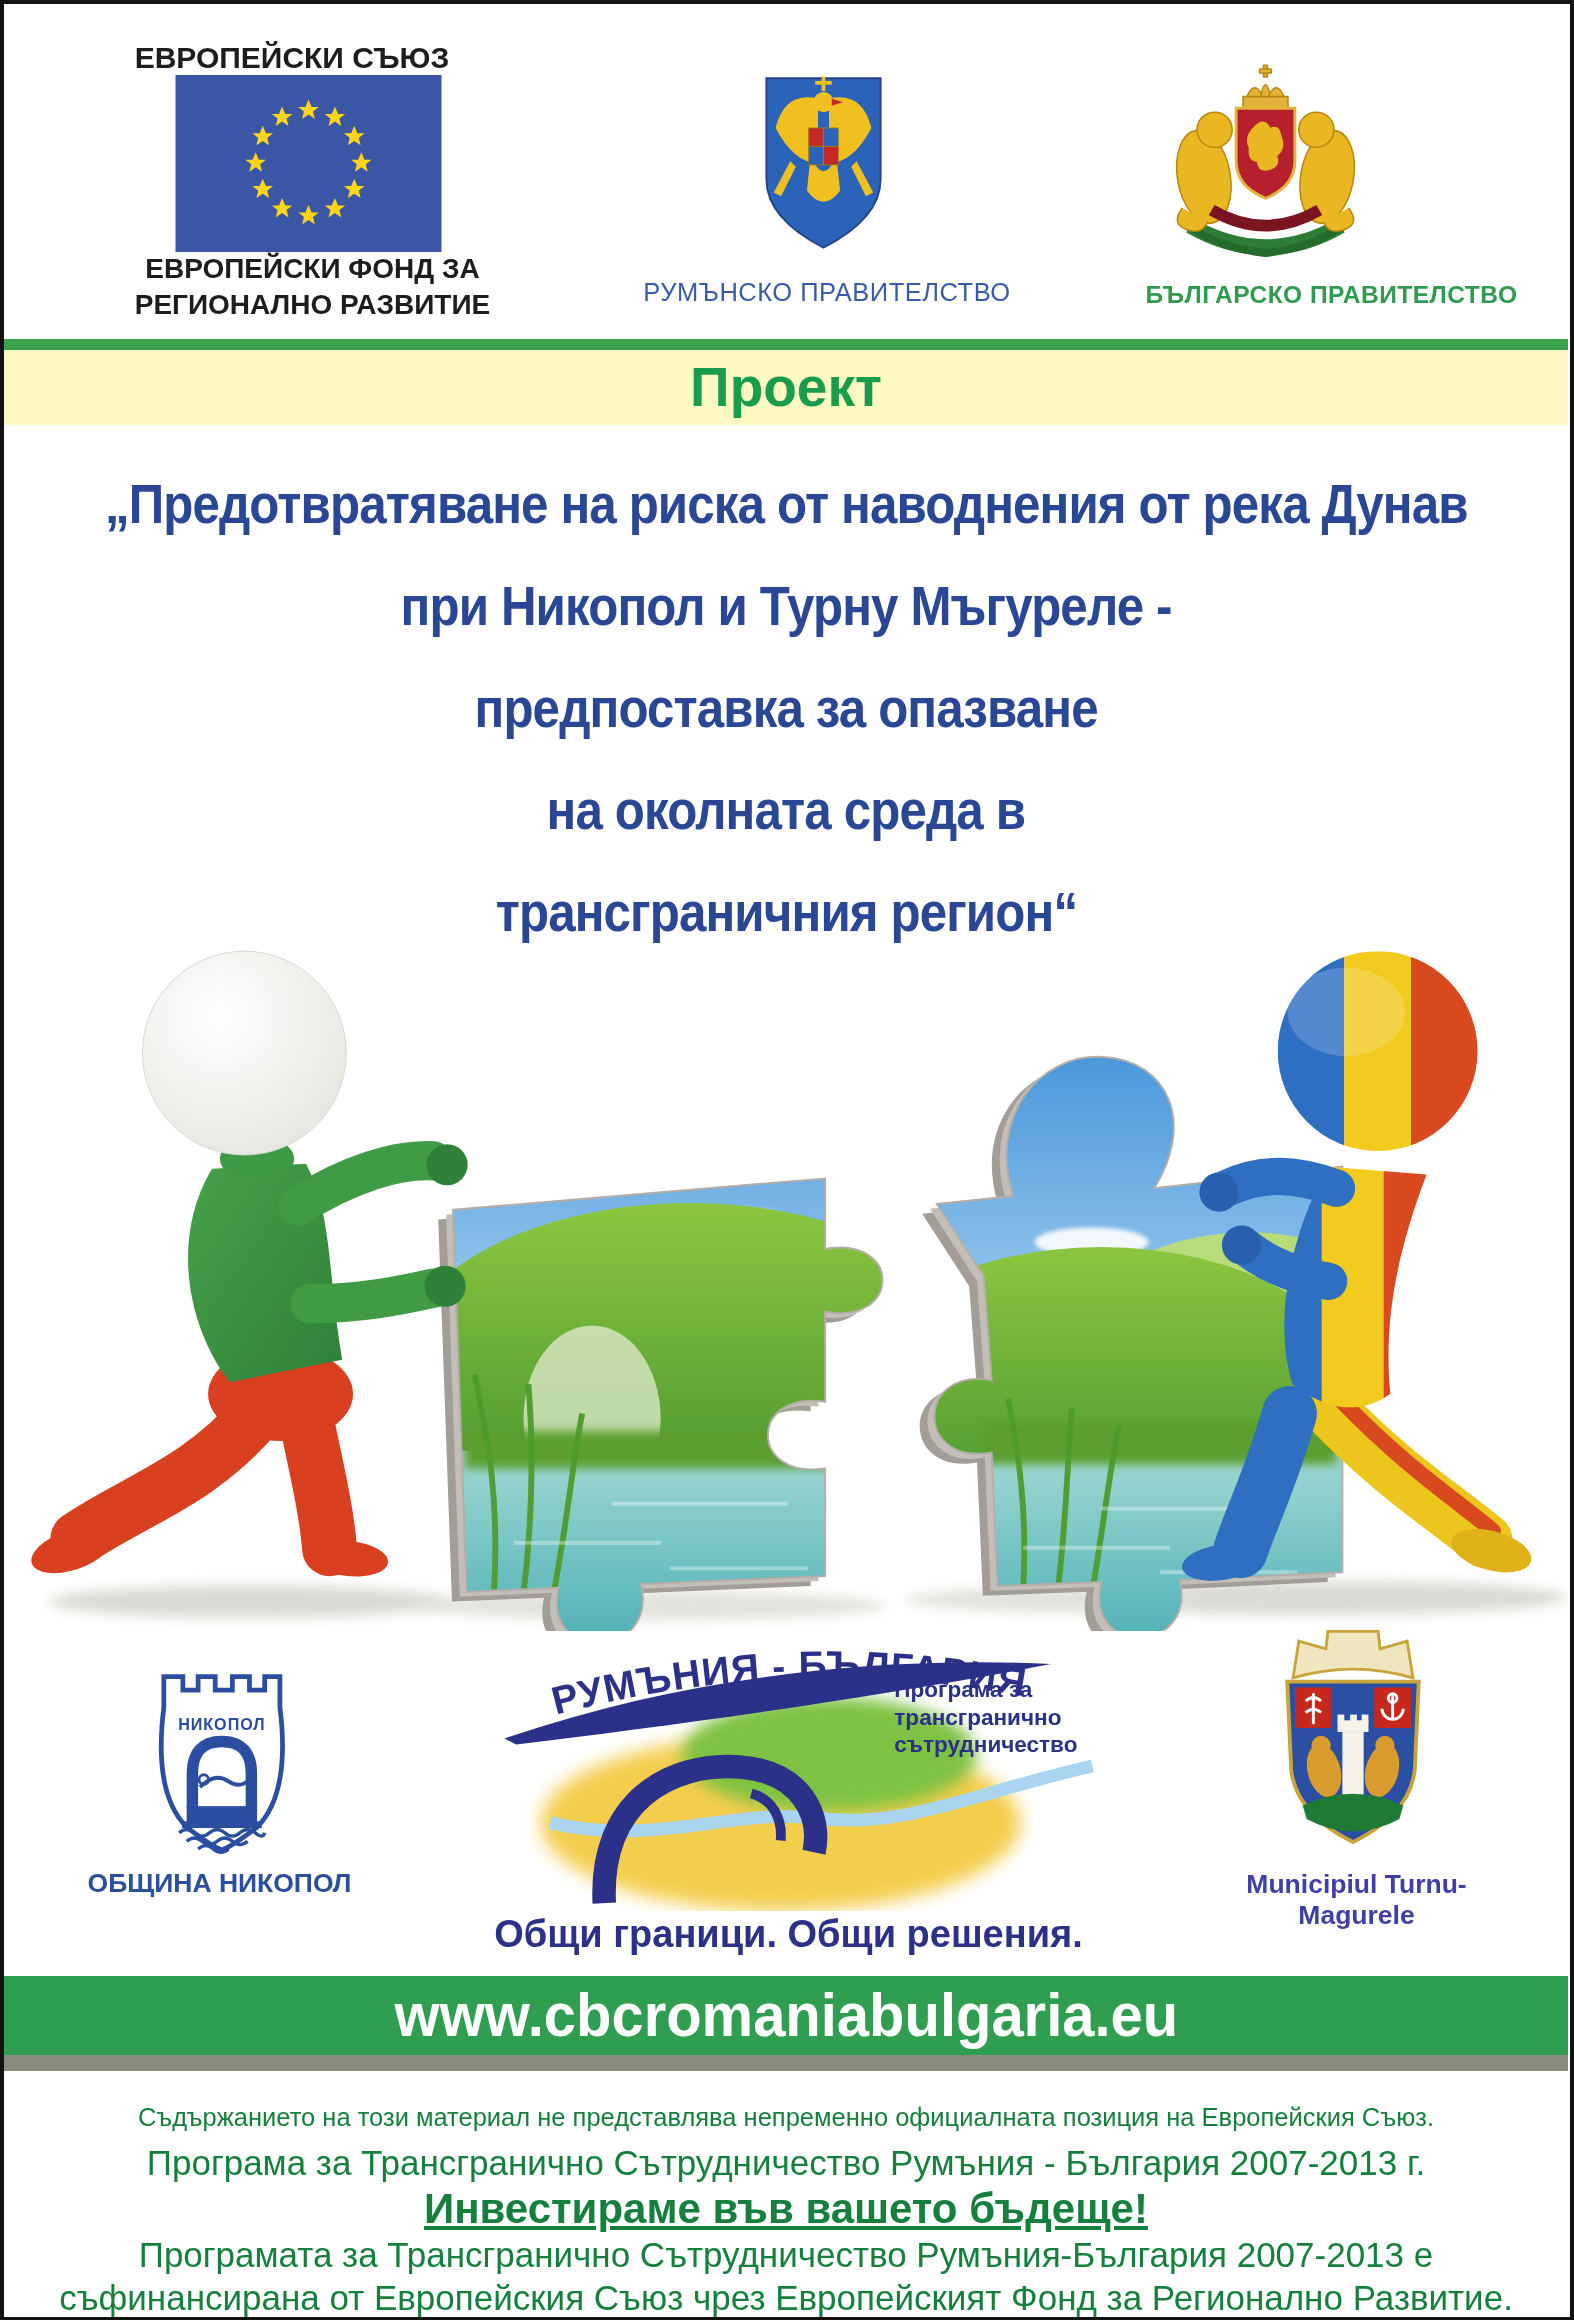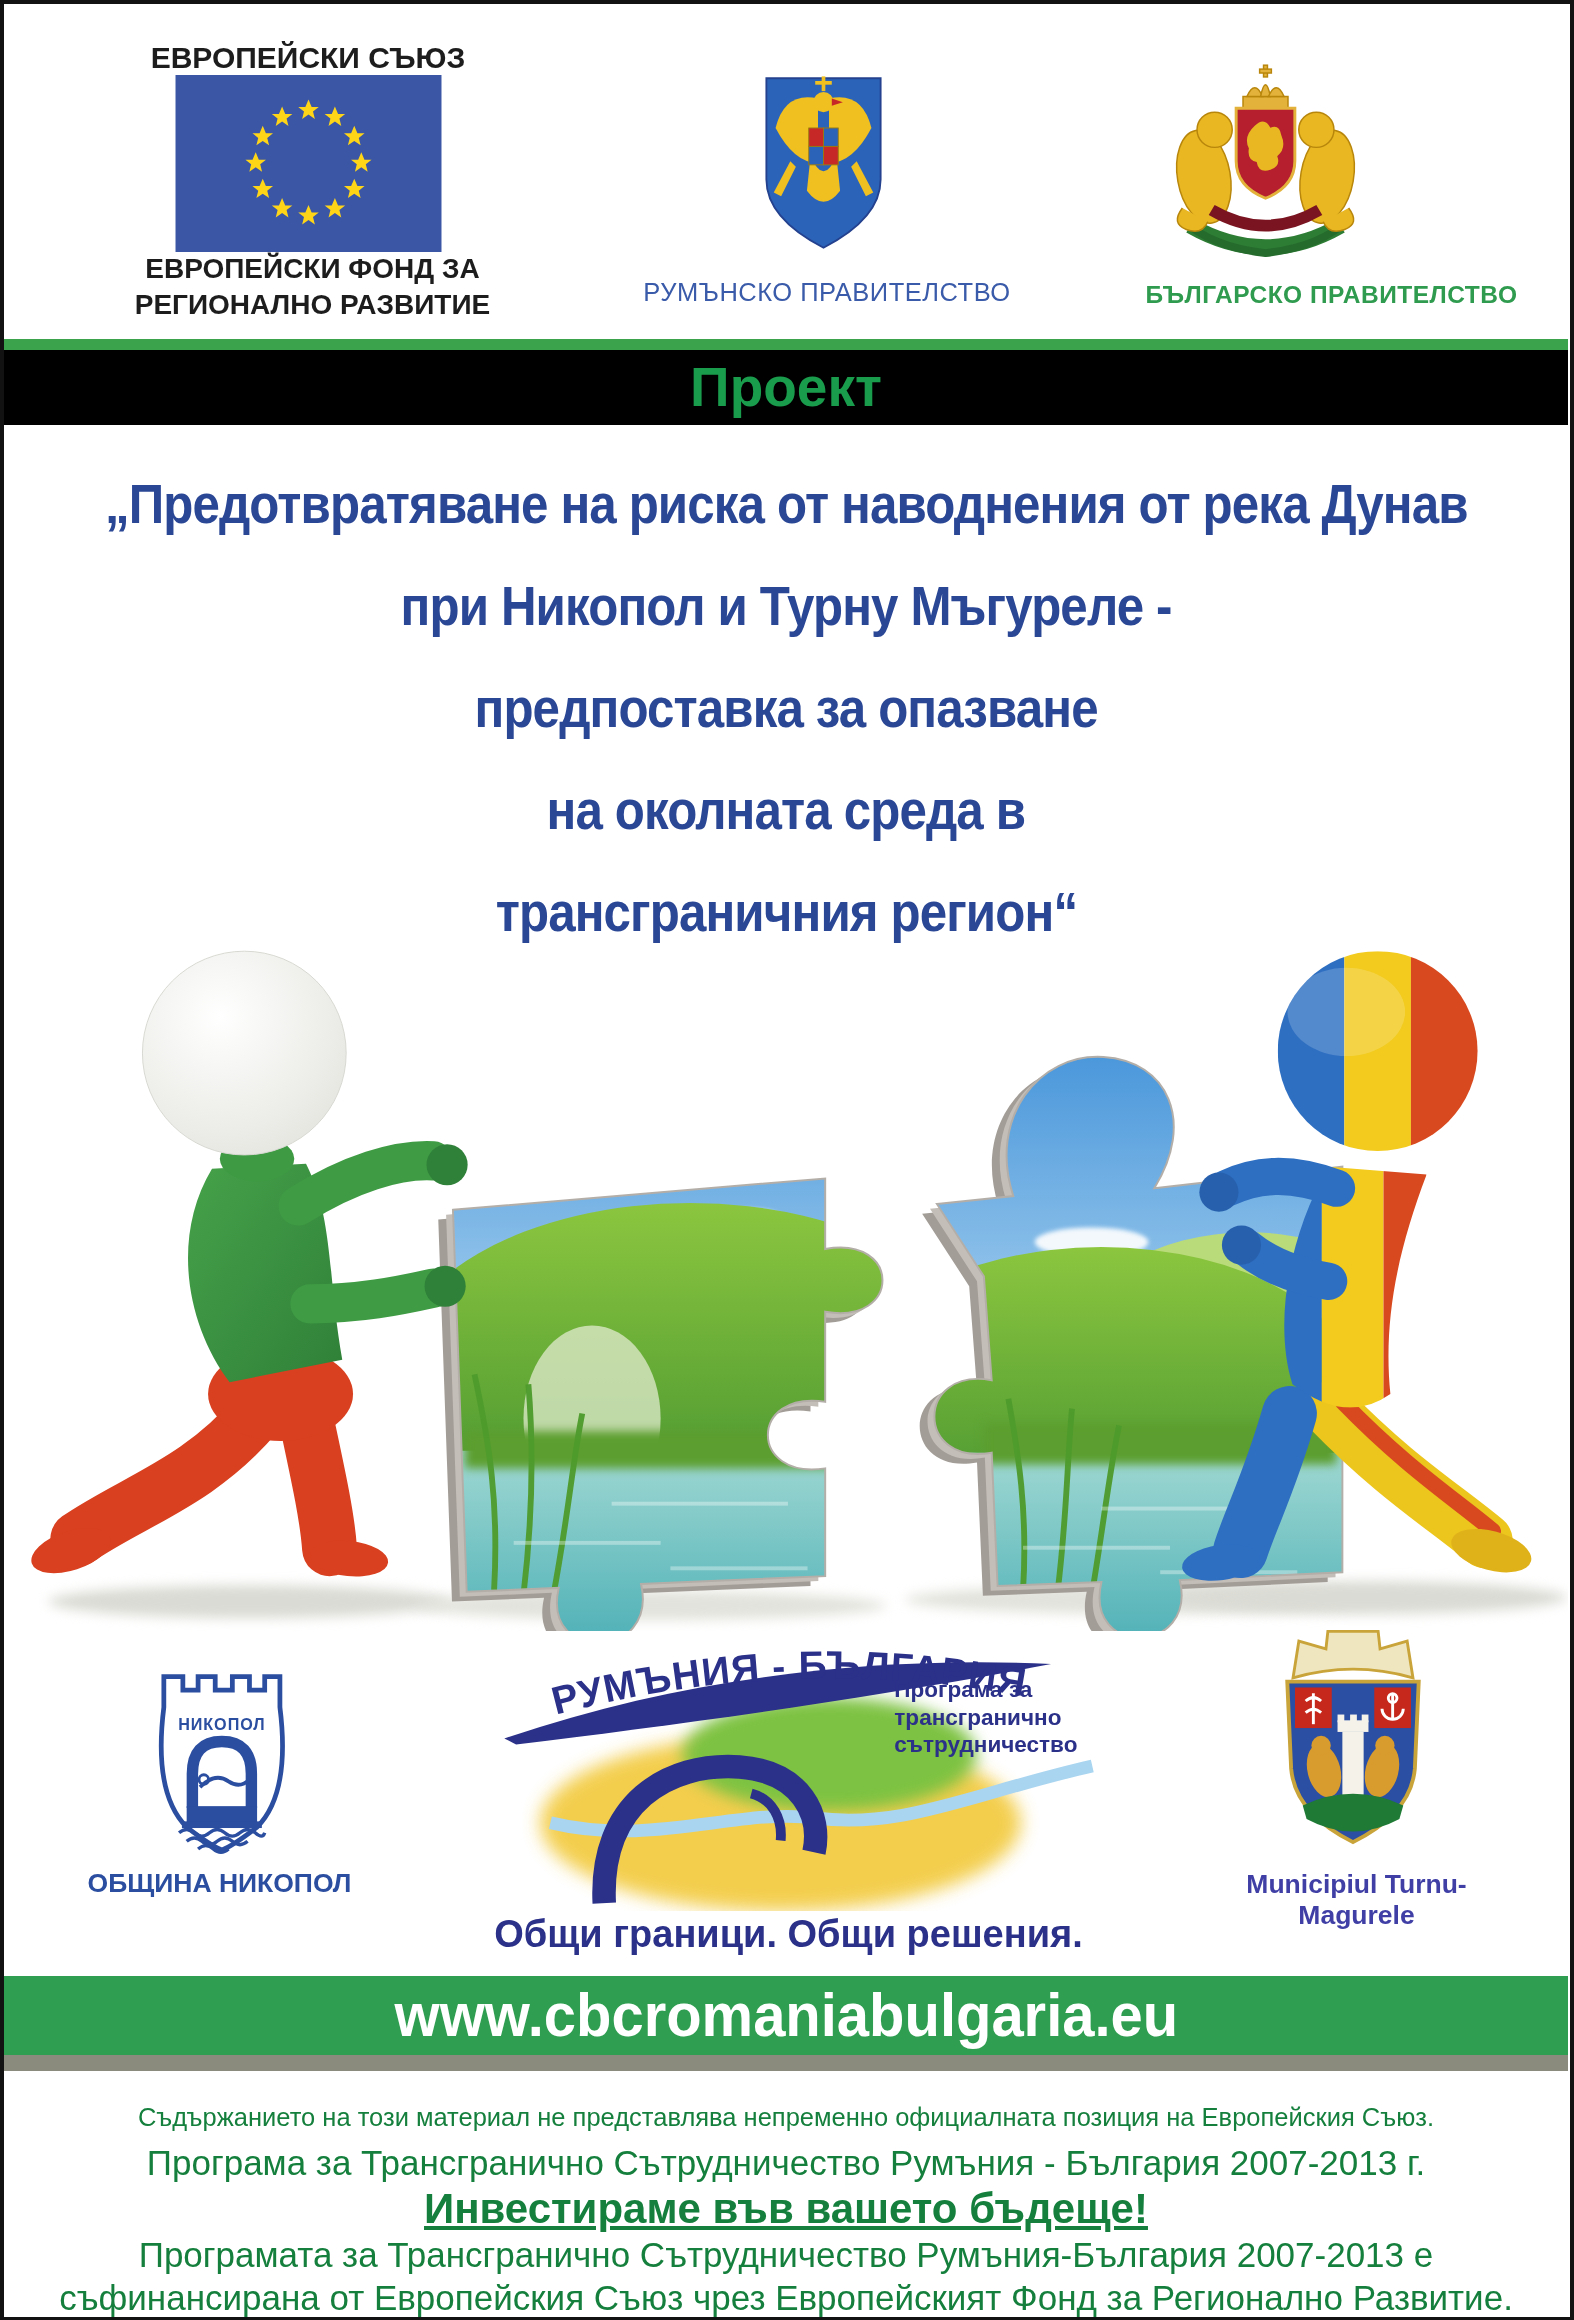--- a/index.html
+++ b/index.html
@@ -5,30 +5,30 @@
   html,body{margin:0;padding:0;background:#fff;}
   .poster{
     position:relative; width:1574px; height:2321px;
     box-sizing:border-box; border:4.9px solid #121212;
     background:#ffffff; overflow:hidden;
     font-family:"Liberation Sans","DejaVu Sans",sans-serif;
   }
   .abs{position:absolute;}
   .ctr{text-align:center;}
   
-  .eu-top{left:118px;top:37px;width:372px;font-size:30px;font-weight:bold;color:#1d1d1d;}
+  .eu-top{left:102px;top:37px;width:372px;font-size:30px;font-weight:bold;color:#1d1d1d;}
   .eu-flag{left:171px;top:71px;}
   .eu-bottom{left:93px;top:247px;width:431px;font-size:28px;font-weight:bold;color:#1d1d1d;line-height:36px;}
   .ro-coa{left:755px;top:63px;}
   .ro-label{left:588px;top:274px;width:470px;font-size:25.5px;font-weight:normal;color:#3A5BA9;letter-spacing:0.5px;}
   .bg-coa{left:1149px;top:55px;}
   .bg-label{left:1117px;top:277px;width:421px;font-size:24.5px;font-weight:bold;color:#2E9B4E;letter-spacing:0.5px;}
   
   .green-stripe{left:0;top:335px;width:1564px;height:10.8px;background:#3BA34B;}
-  .yellow-band{left:0;top:346px;width:1564px;height:75px;background:#000000;}
+  .yellow-band{left:0;top:346px;width:1564px;height:75px;background:#fef9c3;}
   .yellow-band .lbl{display:block;line-height:75px;text-align:center;font-size:55px;font-weight:bold;color:#1A9C4D;}
   
   .title-block{left:0;top:449px;width:1564px;color:#2A4796;}
   .t-line{height:102px;line-height:102px;text-align:center;white-space:nowrap;}
   .t-line span{display:inline-block;font-size:56px;font-weight:bold;letter-spacing:-1px;transform:scaleX(.88);transform-origin:center;}
   
   .illus{left:0;top:861px;}
   
   .nik-logo{left:137px;top:1651px;}
   .nik-label{left:49px;top:1864px;width:333px;font-size:26.5px;font-weight:bold;color:#2B4EA0;}

